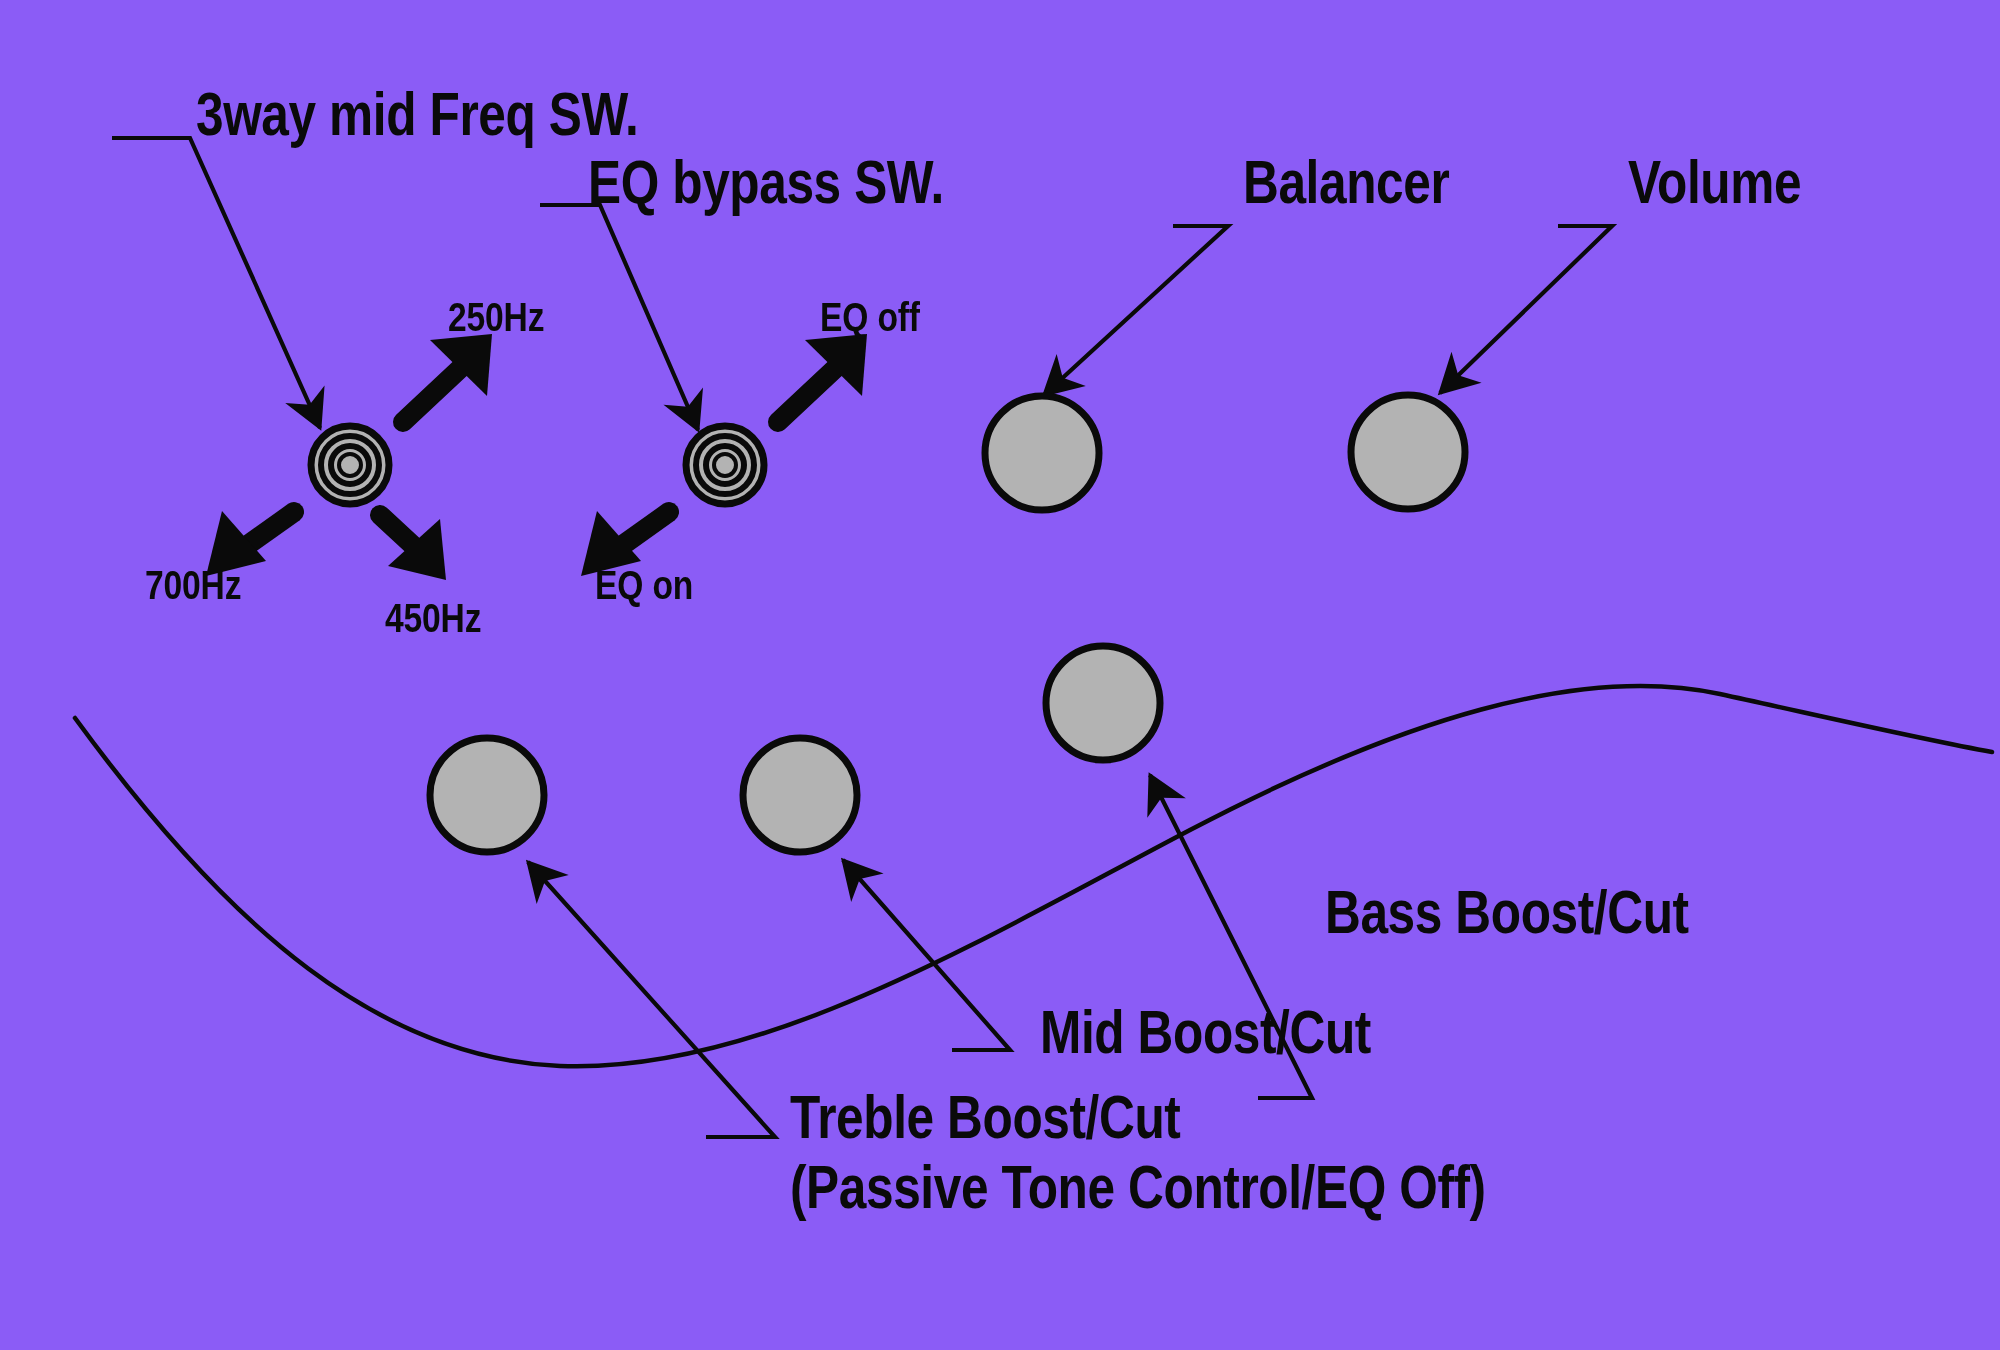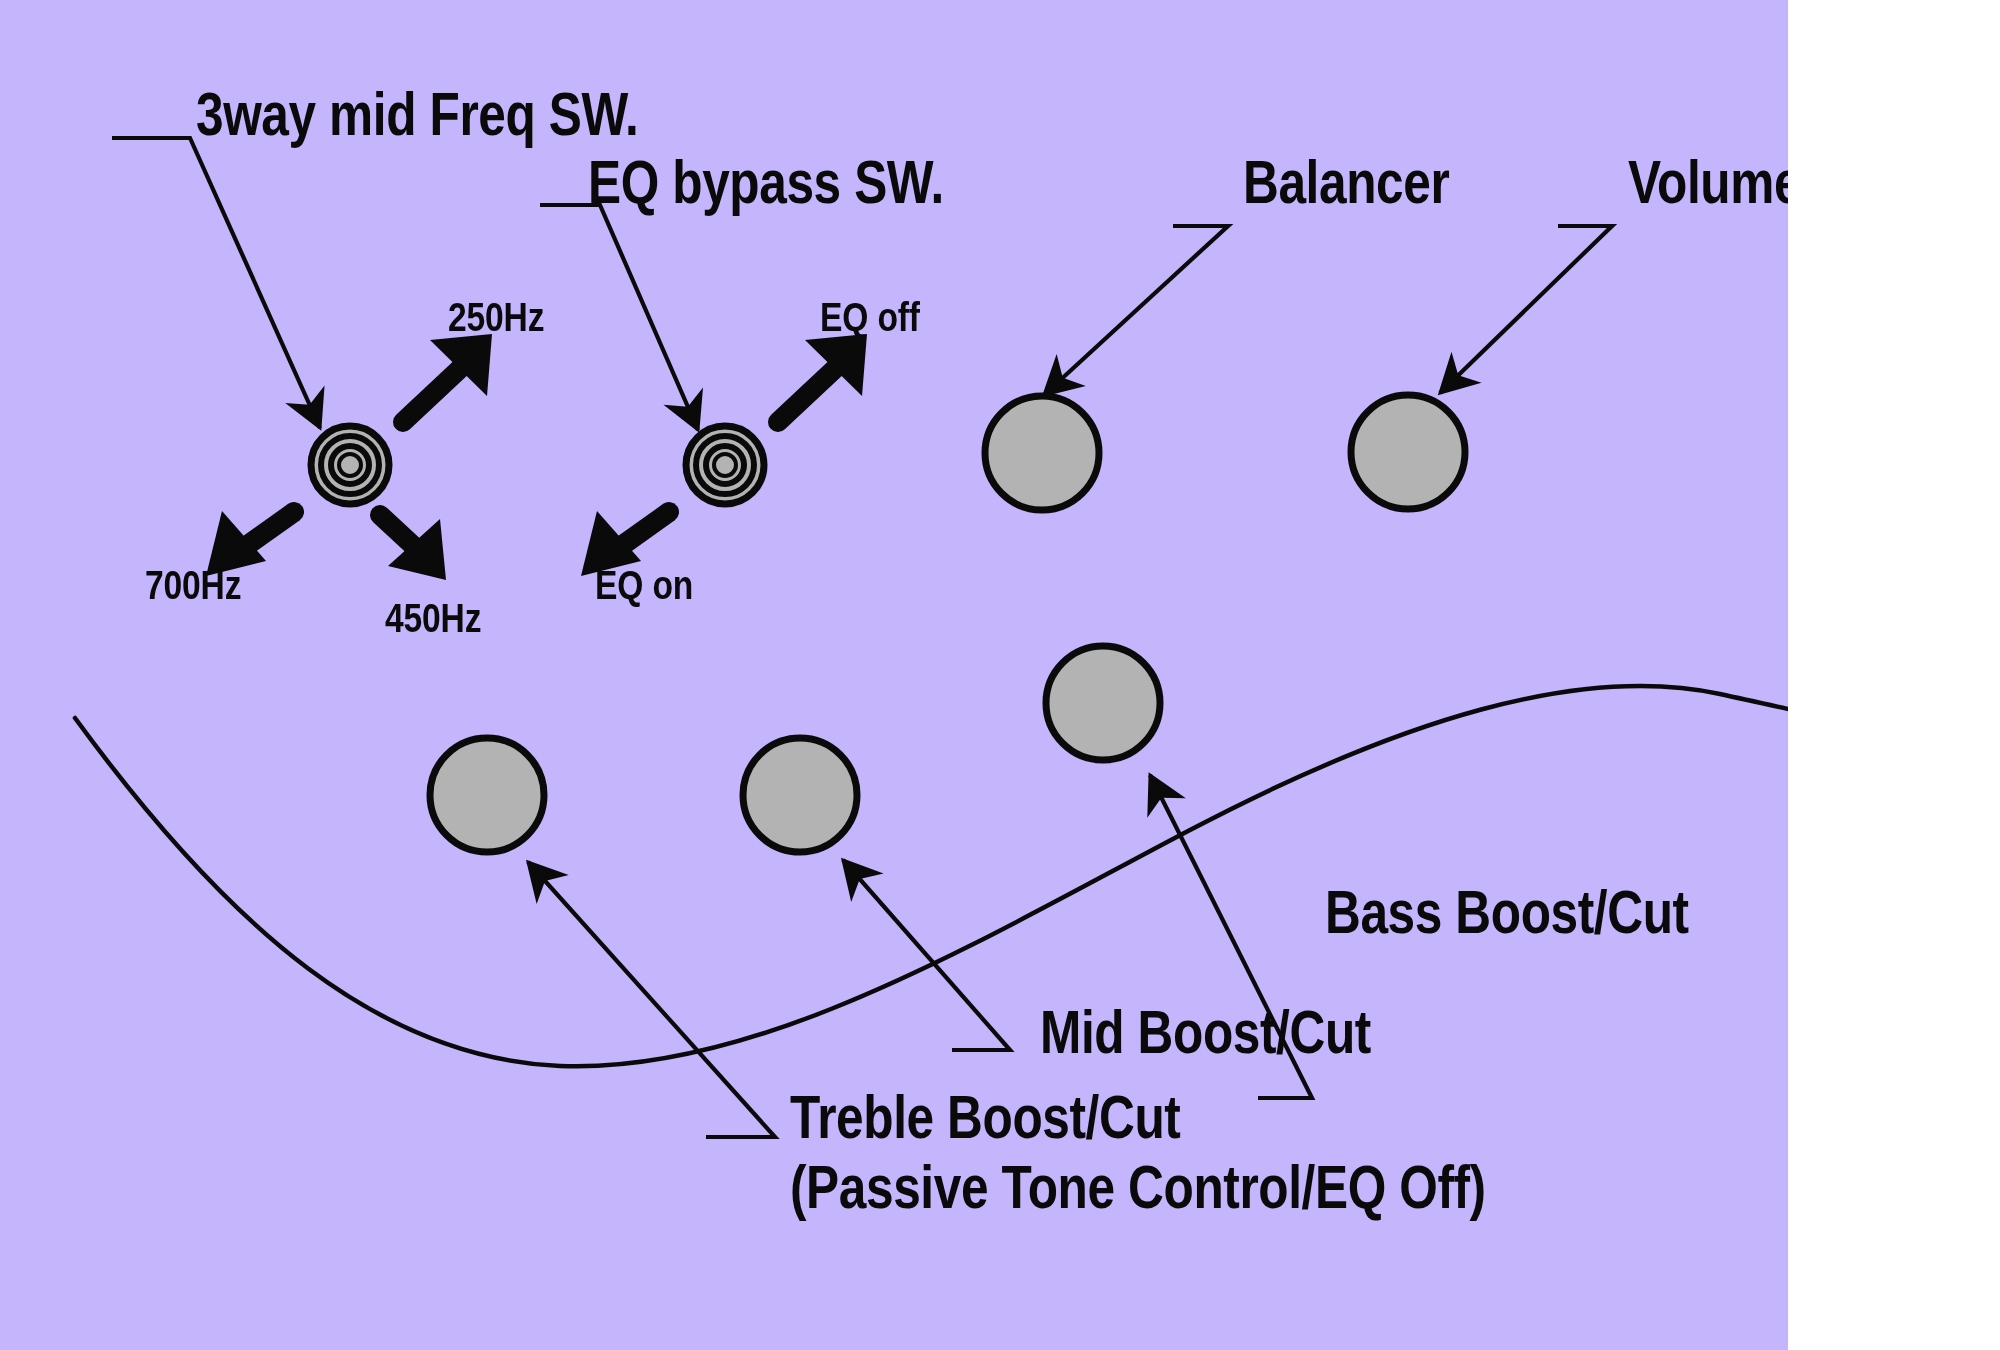--- a/index.html
+++ b/index.html
@@ -2,23 +2,23 @@
 <html><head>
 <meta charset="utf-8">
 <style>
   html, body {
     margin: 0;
     padding: 0;
     background: #ffffff;
   }
   #stage {
     position: relative;
-    width: 1788px;
+    width: 2000px;
     height: 1350px;
-    background: #c4b5fd;
+    background: #8b5cf6;
     overflow: hidden;
     font-family: "Liberation Sans", sans-serif;
   }
   #art {
     position: absolute;
     left: 0;
     top: 0;
     width: 2000px;
     height: 1350px;
   }

